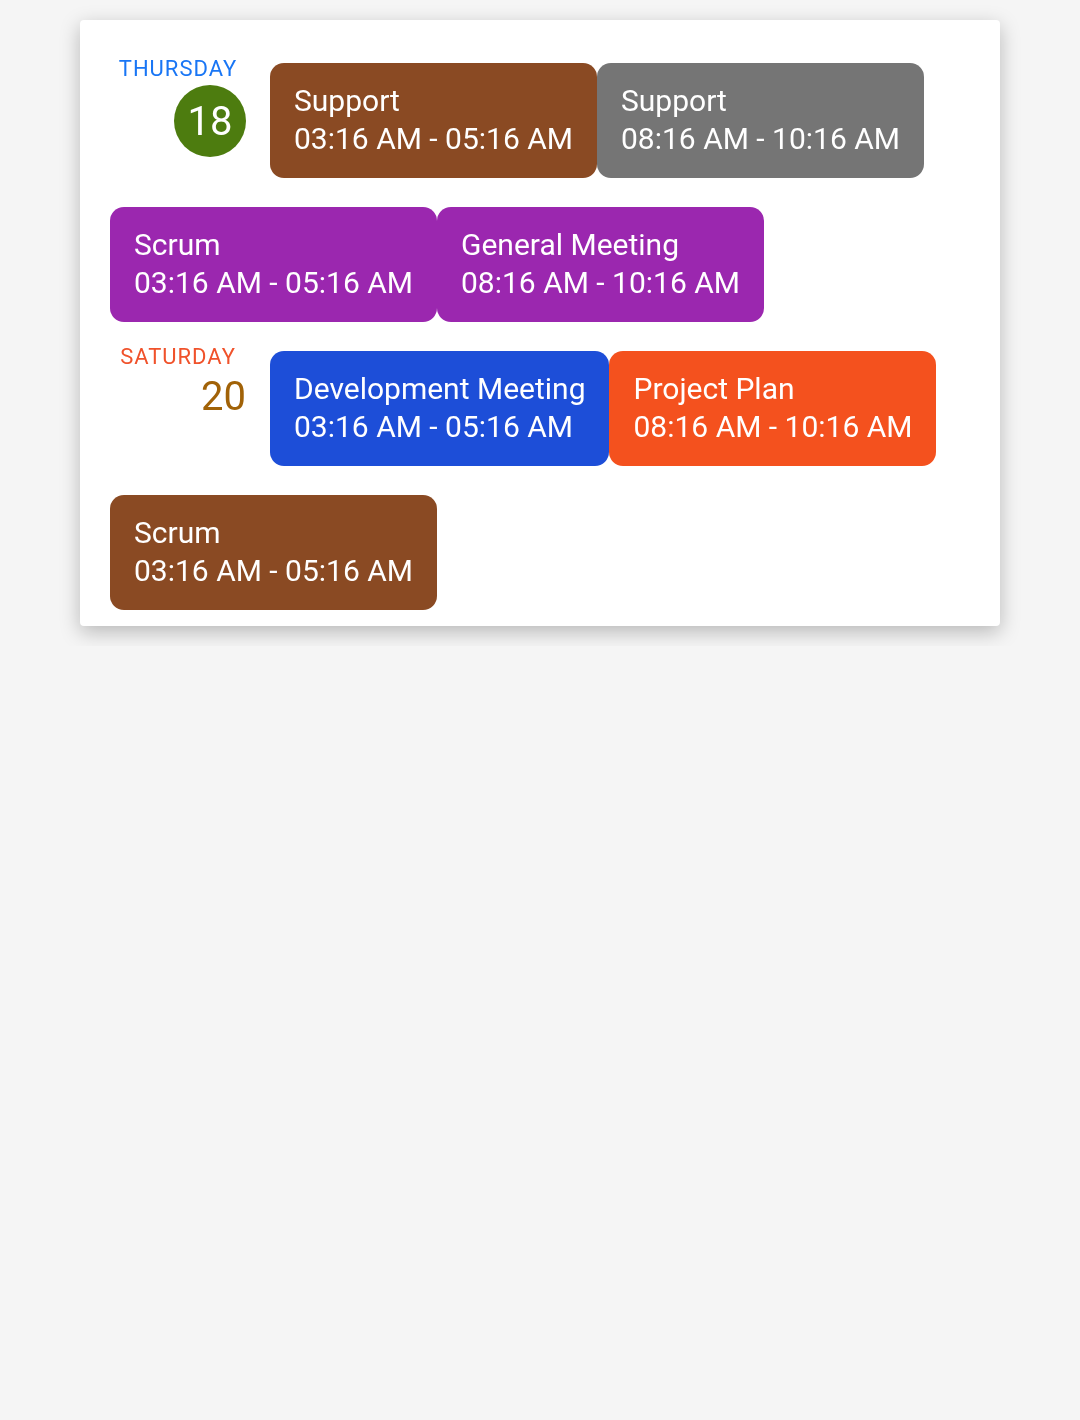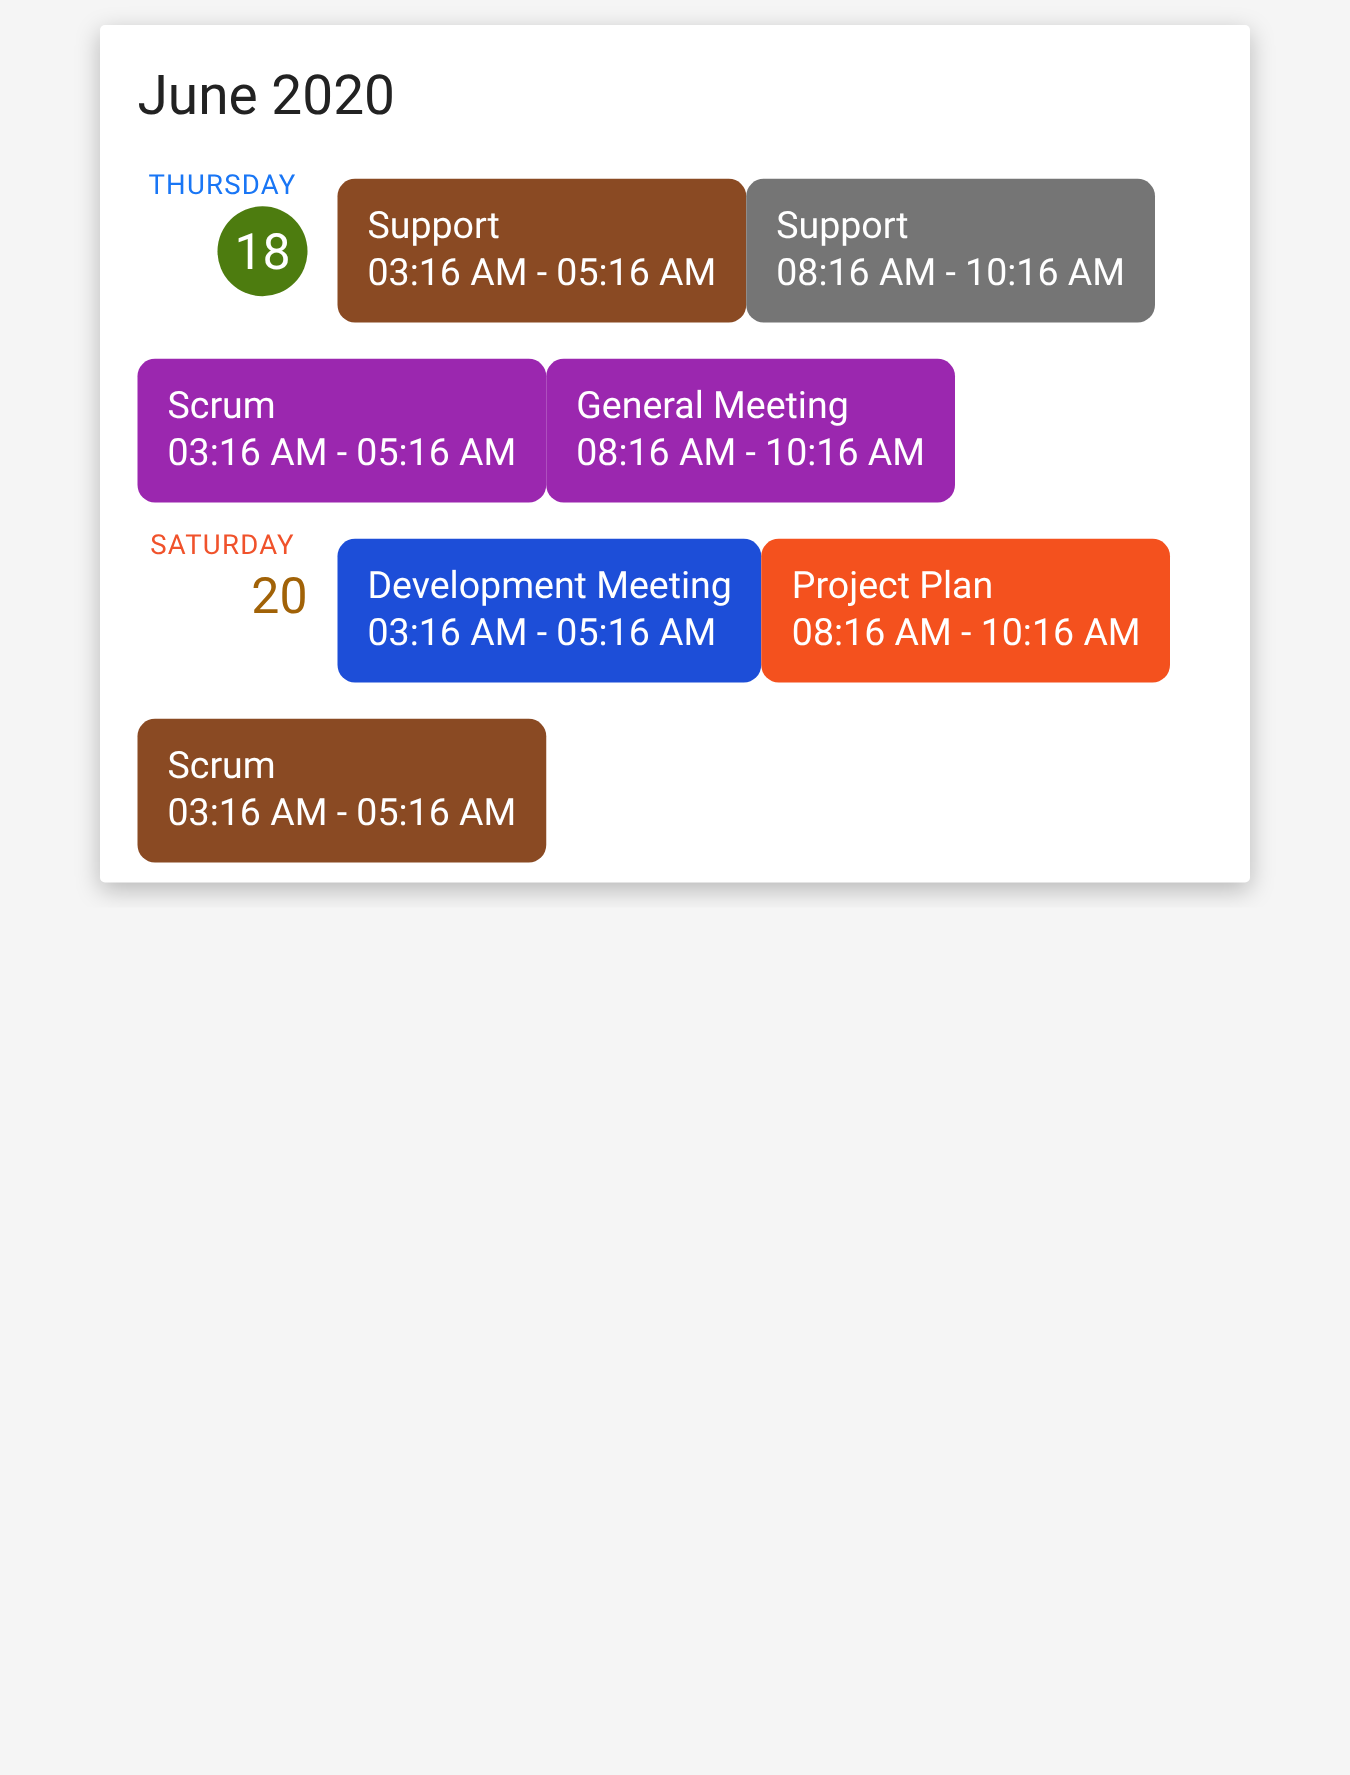--- a/index.html
+++ b/index.html
@@ -96,21 +96,20 @@
   }
   .week-range {
     font-size: 34px;
     color: #9e9e9e;
   }
 </style>
 </head>
 <body>
 
 <div class="card">
-  <h1 class="title">June 2020</h1>
   <div id="agenda">
       <div class="day-row">
         <div class="day-label"><div class="day-name" style="color: rgb(25, 118, 245);">THURSDAY</div><div class="day-num-badge" style="background: #4d7c0f; color: rgb(255, 255, 255);">18</div></div>
         <div class="events-col">
           <div class="event" style="background: rgb(138, 74, 35);">
             <div class="event-title">Support</div>
             <div class="event-time">03:16 AM - 05:16 AM</div>
           </div>
           <div class="event" style="background: rgb(117, 117, 117);">
             <div class="event-title">Support</div>

